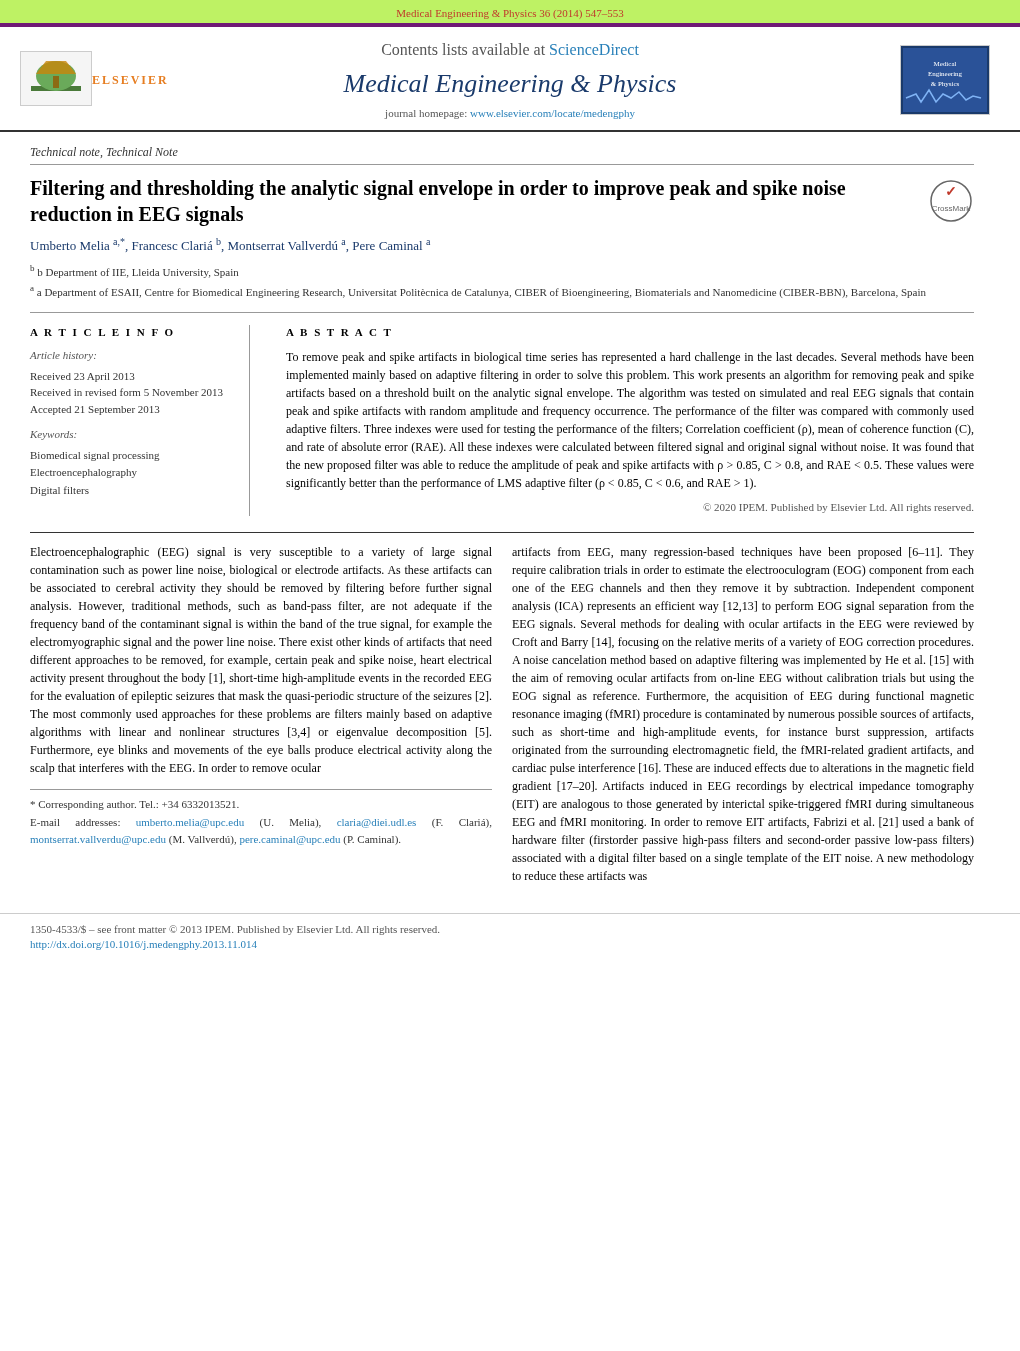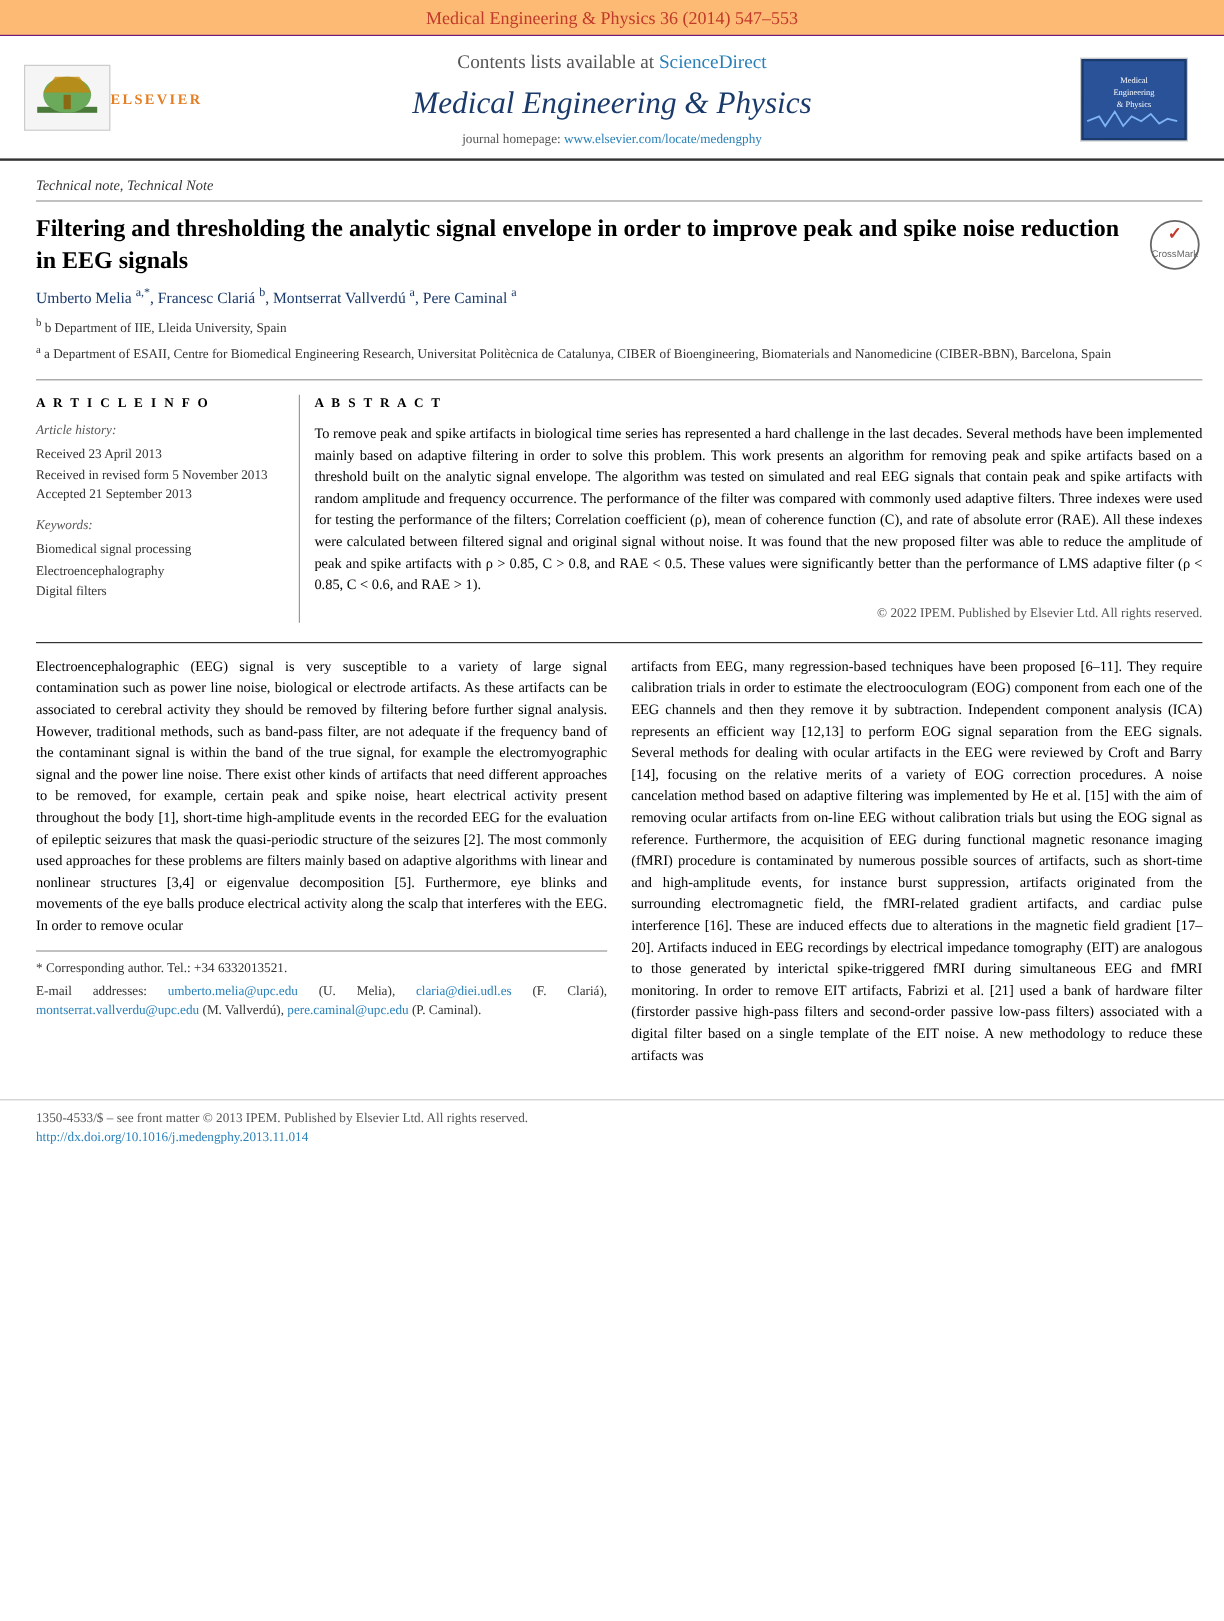--- a/index.html
+++ b/index.html
@@ -8,26 +8,26 @@
       background: #fff;
       color: #000;
       width: 1020px;
       min-height: 1351px;
       font-size: 13px;
       line-height: 1.4;
     }
 
     
     .top-bar {
-      background: #fdba74;
+      background: #bef264;
       text-align: center;
       padding: 6px 0 2px 0;
-      font-size: 15px;
+      font-size: 11px;
       color: #c0392b;
-      border-bottom: 1px solid #701a75;
+      border-bottom: 4px solid #701a75;
     }
 
     
     .journal-header {
       display: flex;
       align-items: center;
       justify-content: space-between;
       padding: 12px 20px 8px 20px;
       border-bottom: 2px solid #333;
     }
@@ -102,21 +102,21 @@
       border: 1px solid #ccc;
       display: flex;
       align-items: center;
       justify-content: center;
       color: white;
       font-size: 9px;
     }
 
     
     .article-content {
-      padding: 12px 18px 20px 30px;
+      padding: 12px 46px 20px 30px;
     }
 
     
     .article-type {
       font-size: 12px;
       font-style: italic;
       color: #333;
       border-bottom: 1px solid #999;
       padding-bottom: 4px;
       margin-bottom: 10px;
@@ -164,21 +164,21 @@
       margin-bottom: 2px;
     }
     .affil-sup {
       font-size: 9px;
       vertical-align: super;
     }
 
     
     .two-col {
       display: flex;
-      gap: 12px;
+      gap: 36px;
       border-top: 1px solid #999;
       padding-top: 12px;
       margin-bottom: 16px;
     }
     .article-info-col {
       width: 220px;
       flex-shrink: 0;
       border-right: 1px solid #999;
       padding-right: 16px;
     }
@@ -390,21 +390,21 @@
       <div class="keywords-list">
         <span class="keyword-item">Biomedical signal processing</span>
         <span class="keyword-item">Electroencephalography</span>
         <span class="keyword-item">Digital filters</span>
       </div>
     </div>
 
     <div class="abstract-col">
       <div class="section-heading-small">A B S T R A C T</div>
       <div class="abstract-text">To remove peak and spike artifacts in biological time series has represented a hard challenge in the last decades. Several methods have been implemented mainly based on adaptive filtering in order to solve this problem. This work presents an algorithm for removing peak and spike artifacts based on a threshold built on the analytic signal envelope. The algorithm was tested on simulated and real EEG signals that contain peak and spike artifacts with random amplitude and frequency occurrence. The performance of the filter was compared with commonly used adaptive filters. Three indexes were used for testing the performance of the filters; Correlation coefficient (ρ), mean of coherence function (C), and rate of absolute error (RAE). All these indexes were calculated between filtered signal and original signal without noise. It was found that the new proposed filter was able to reduce the amplitude of peak and spike artifacts with ρ &gt; 0.85, C &gt; 0.8, and RAE &lt; 0.5. These values were significantly better than the performance of LMS adaptive filter (ρ &lt; 0.85, C &lt; 0.6, and RAE &gt; 1).</div>
-      <div class="copyright-line">© 2022 IPEM. Published by Elsevier Ltd. All rights reserved.</div>
+      <div class="copyright-line">© 2020 IPEM. Published by Elsevier Ltd. All rights reserved.</div>
     </div>
 
   </div>
 
   <hr class="full-divider">
 
   <div class="body-two-col">
 
     <div class="body-col">
       <p>

